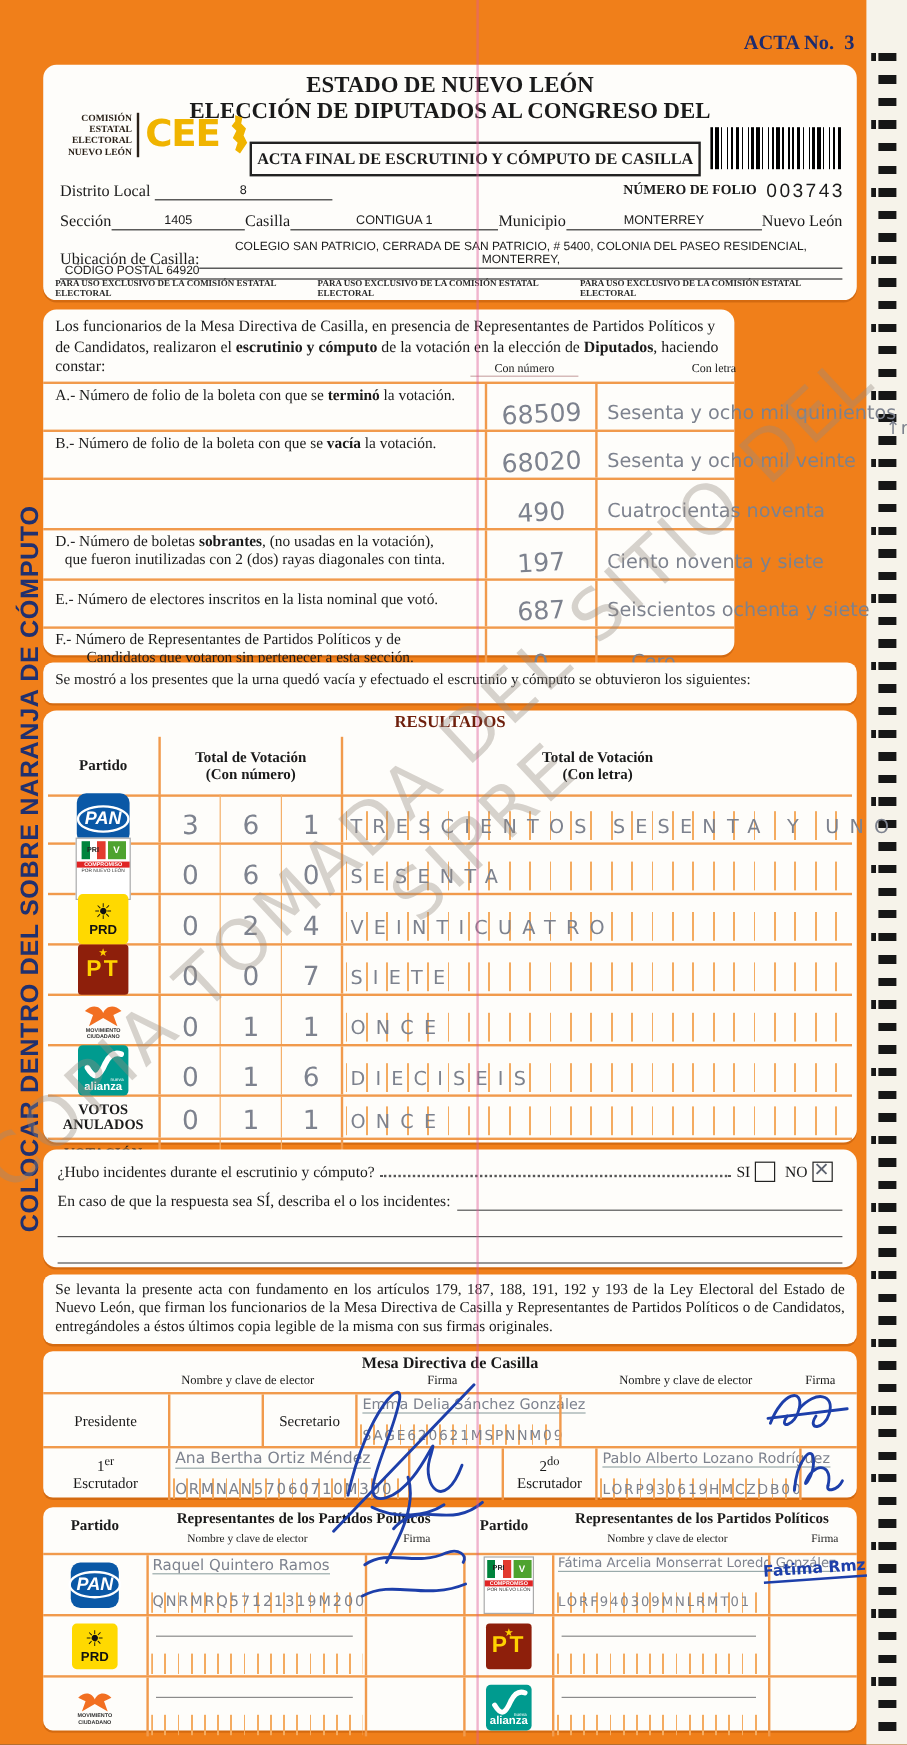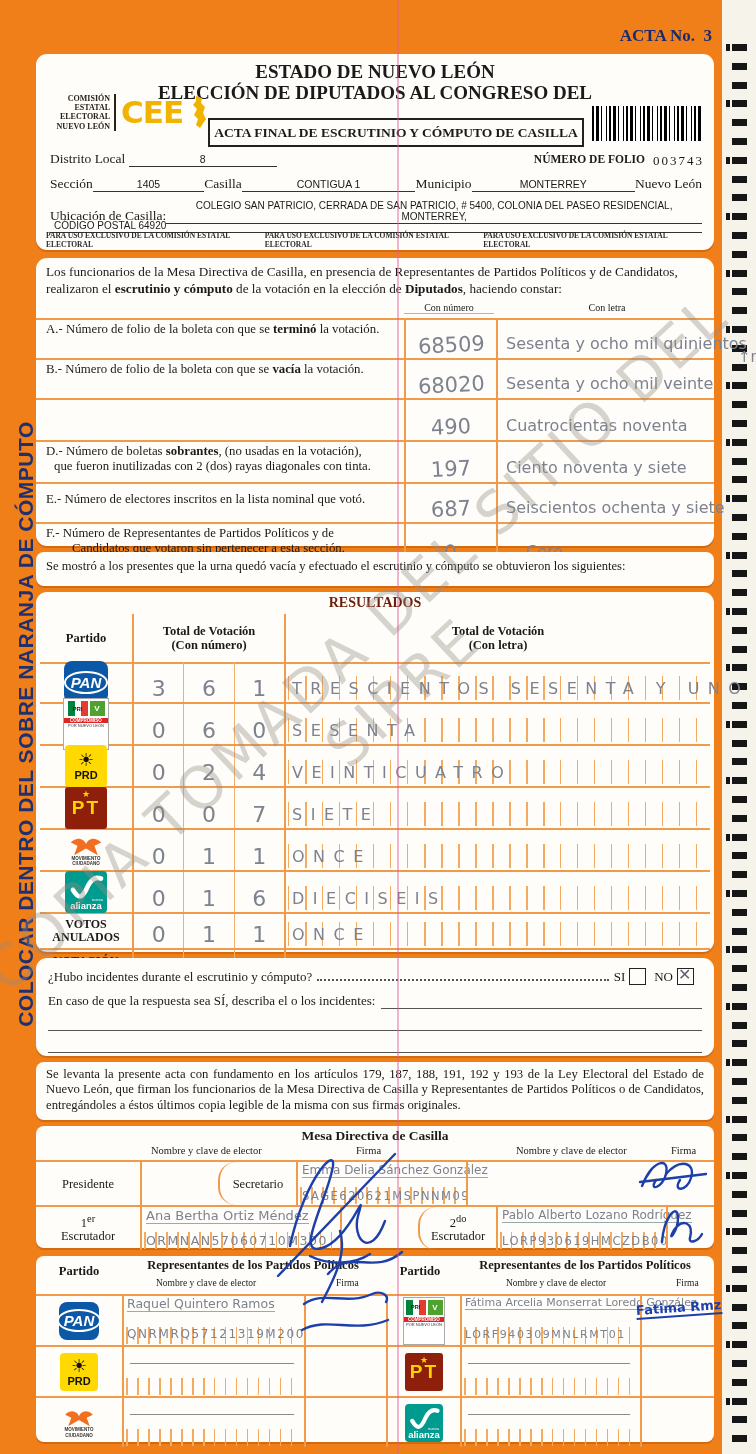--- a/index.html
+++ b/index.html
@@ -30,30 +30,30 @@
   .cee-org{width:64px;text-align:right;font-weight:bold;font-size:8px;line-height:1.15;color:#2a2118;
         border-right:2px solid #2a2118;padding-right:4px;font-family:"Liberation Serif",serif;}
   .cee-acro{font-family:"DejaVu Sans",sans-serif;font-weight:bold;font-size:31px;color:#f0b400;
         letter-spacing:-1px;}
   .sub-box{position:absolute;left:172px;top:64px;width:372px;height:25px;border:2px solid #222;
         display:flex;align-items:center;justify-content:center;font-weight:bold;font-size:13.5px;}
   .barcode{position:absolute;left:556px;top:52px;width:110px;height:35px;
         background:repeating-linear-gradient(90deg,#000 0 2px,#fff 2px 4px,#000 4px 7px,#fff 7px 9px,#000 9px 10px,#fff 10px 14px,#000 14px 15px,#fff 15px 17px);}
   .folio{position:absolute;left:400px;top:95px;width:268px;text-align:right;}
   .folio b{font-size:11.5px;}
-  .folio .fv{font-family:Liberation Serif, serif;font-size:13px;letter-spacing:2px;vertical-align:-2px;}
+  .folio .fv{font-family:Liberation Sans, sans-serif;font-size:16px;letter-spacing:2px;vertical-align:-2px;}
   .fld{position:absolute;font-size:13.5px;}
   .uval{display:inline-block;border-bottom:1.5px solid #333;text-align:center;
         font-family:"Liberation Sans",sans-serif;font-size:10.5px;vertical-align:bottom;padding:0 4px 1px 4px;}
   .excl-row{position:absolute;left:10px;top:177px;width:656px;display:flex;justify-content:space-between;}
   .excl{font-size:7.5px;font-weight:bold;color:#2a2a2a;}
   
-  .cc{left:36px;top:258px;width:678px;height:288px;font-size:13.2px;}
+  .cc{left:36px;top:258px;width:576px;height:288px;font-size:13.2px;}
   .cc-intro{padding:6px 10px 4px 10px;line-height:1.25;}
-  .c-heads{position:absolute;left:12px;top:44px;width:100%;height:16px;font-size:10px;text-align:center;}
+  .c-heads{position:absolute;left:0;top:44px;width:100%;height:16px;font-size:10px;text-align:center;}
   .c-heads .h1{position:absolute;left:356px;width:90px;border-bottom:1px solid #caa;}
   .c-heads .h2{position:absolute;left:448px;width:222px;}
   .c-rows{position:absolute;left:0;top:60px;width:100%;}
   .c-row{display:flex;height:38px;border-top:2px solid #f19a4c;}
   .c-desc{width:356px;padding:2px 2px 0 10px;font-size:12.8px;line-height:1.15;}
   .c-num{width:90px;border-left:2px solid #f19a4c;display:flex;align-items:flex-end;justify-content:center;}
   .c-letra{flex:1;border-left:2px solid #f19a4c;position:relative;}
   .pencil{font-family:"DejaVu Sans",sans-serif;color:#7d828e;}
   .hw-num{font-size:21px;transform:rotate(-3deg);padding-bottom:1px;}
   .hw-letra{position:absolute;left:8px;bottom:5px;font-size:16px;white-space:nowrap;}
@@ -124,21 +124,21 @@
   .lc{left:36px;top:1062px;width:678px;height:58px;border-radius:8px;}
   .lc div{padding:5px 10px;font-size:12.7px;line-height:1.22;text-align:justify;}
   
   .mc-card{left:36px;top:1126px;width:678px;height:122px;border-radius:8px;}
   .m-title{position:absolute;top:2px;width:100%;text-align:center;font-weight:bold;font-size:13.5px;}
   .m-heads{position:absolute;top:19px;width:100%;font-size:10.5px;}
   .m-heads span{position:absolute;}
   .m-body{position:absolute;top:34px;left:0;right:0;}
   .m-row{display:flex;height:43px;border-top:2px solid #f19a4c;}
   .m-role{display:flex;flex-direction:column;justify-content:center;
-        font-size:12.5px;line-height:1.05;text-align:center;border-radius:18px;}
+        font-size:12.5px;line-height:1.05;text-align:center;}
   .m-role.w1{width:104px;}.m-role.w2{width:76px;border-left:2px solid #f19a4c;}
   .m-data{position:relative;}
   .m-data.d1{width:198px;border-left:2px solid #f19a4c;}
   .m-data.d2{width:168px;border-left:2px solid #f19a4c;}
   .m-sig{position:relative;}
   .m-sig.s1{width:76px;border-left:2px solid #f19a4c;}
   .m-sig.s2{flex:1;border-left:2px solid #f19a4c;}
   .hw-name{position:absolute;left:4px;top:1px;font-size:13px;white-space:nowrap;border-bottom:1px solid #9aa;}
   .hw-clave{position:absolute;left:4px;bottom:2px;font-size:12.5px;letter-spacing:1.5px;white-space:nowrap;}
   .combrow{position:absolute;left:2px;right:2px;bottom:1px;height:17px;

